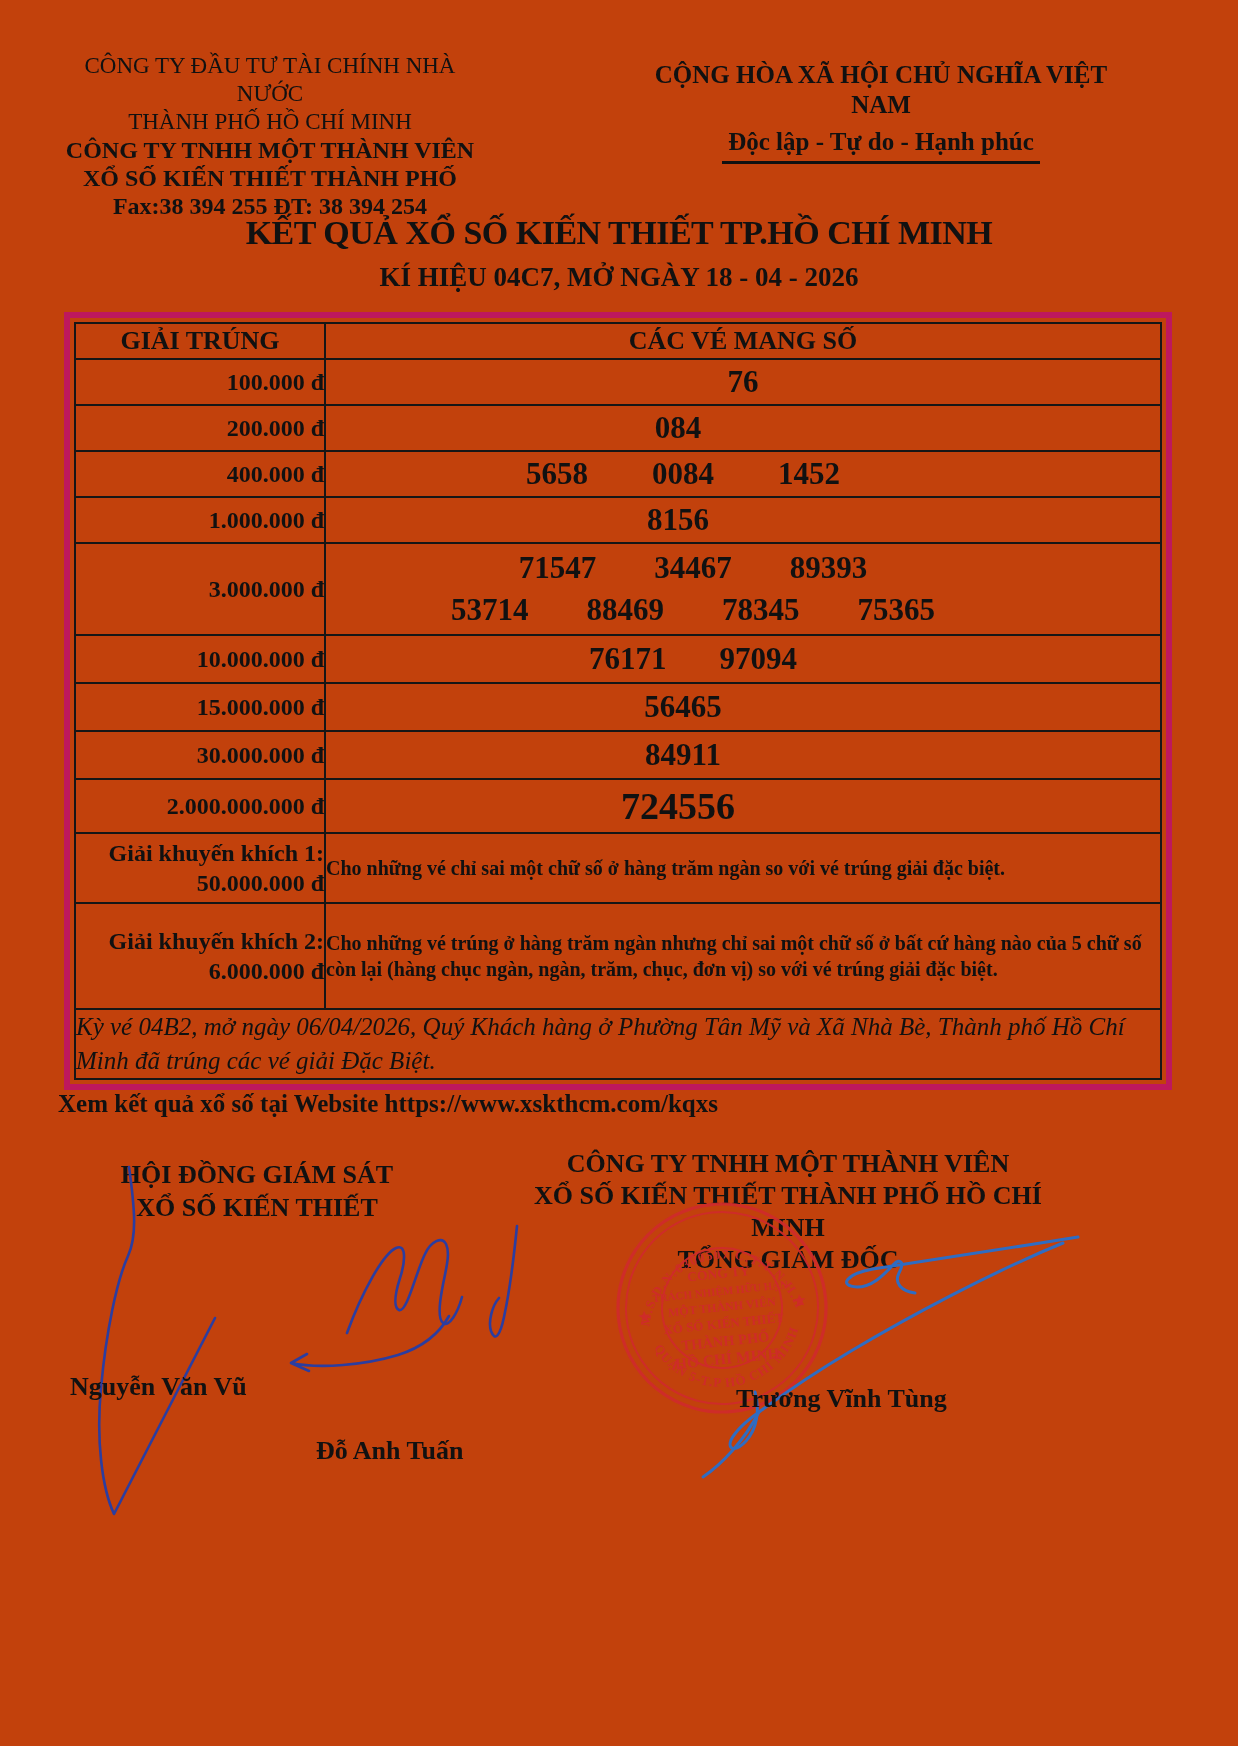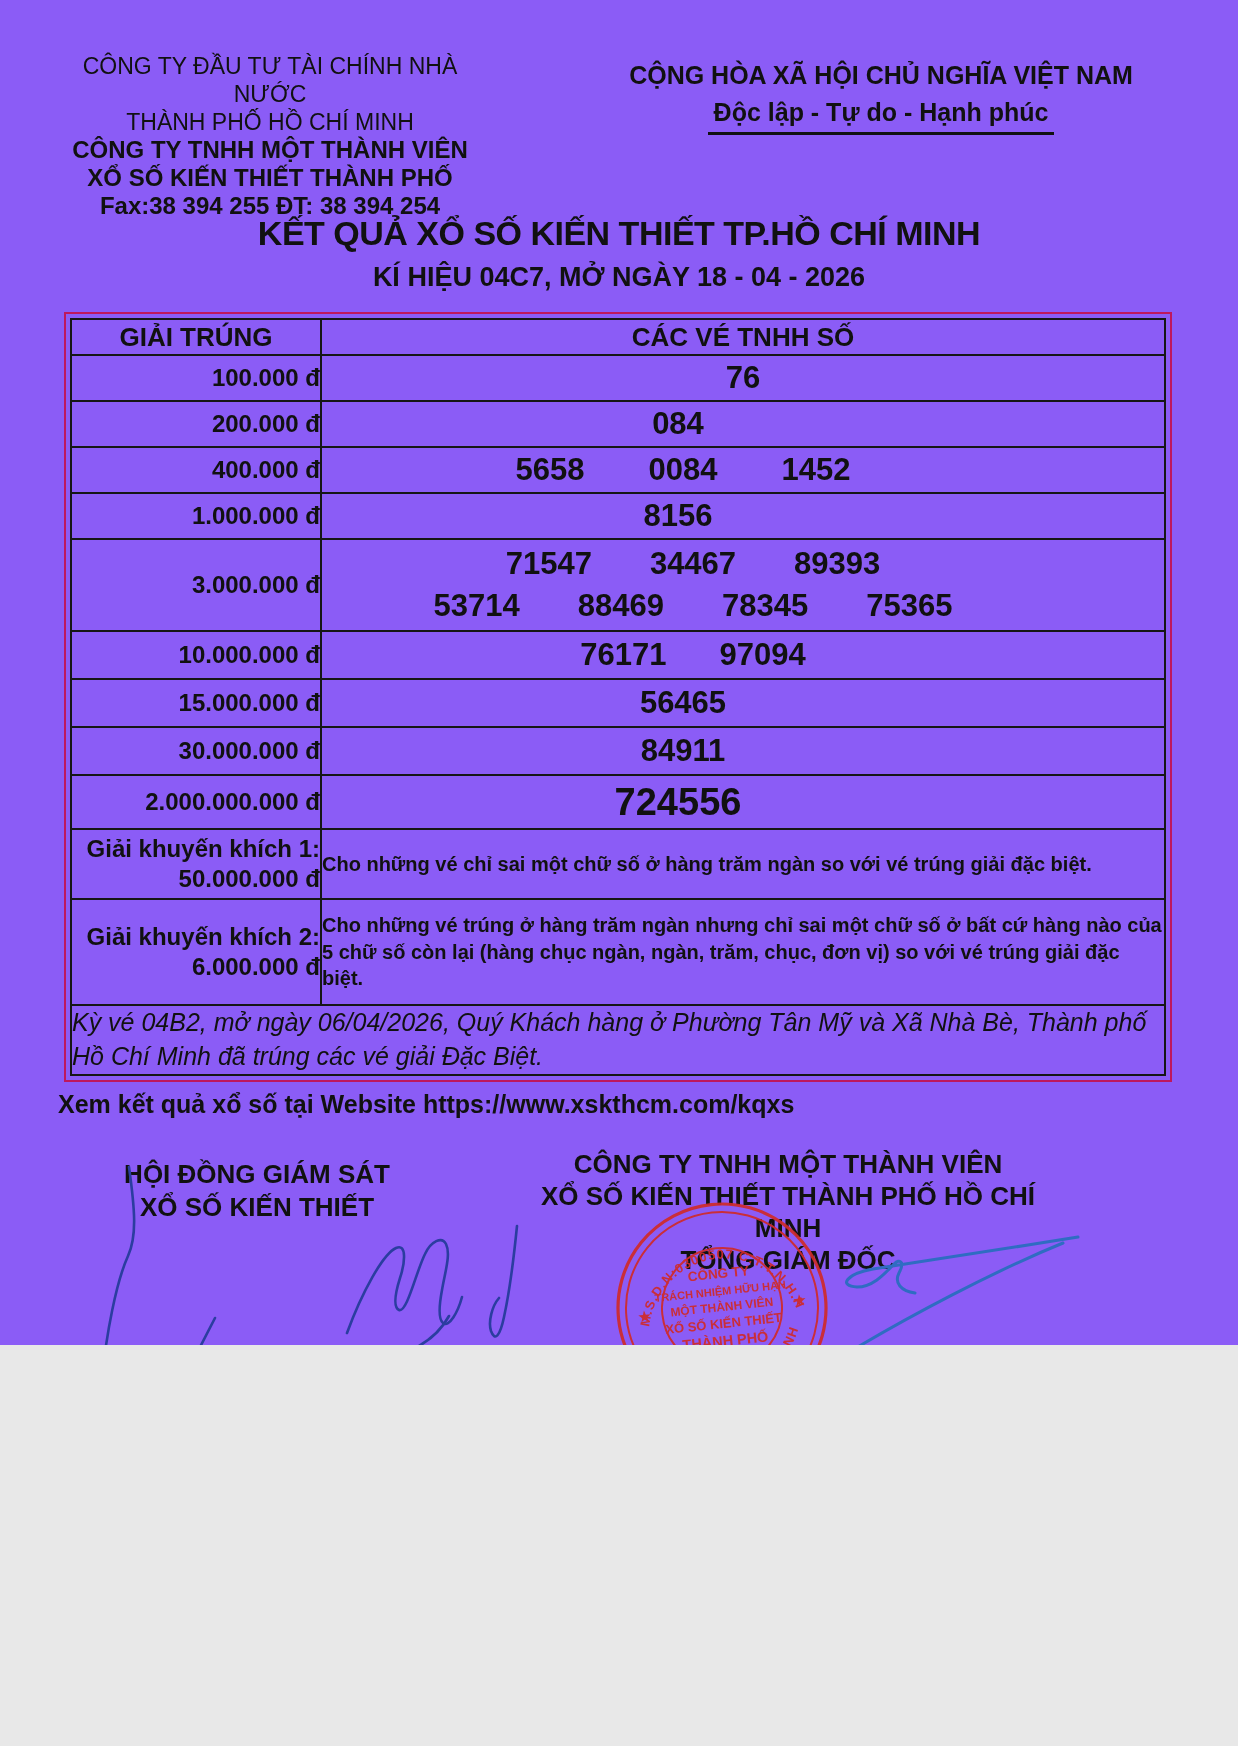--- a/index.html
+++ b/index.html
@@ -1,37 +1,37 @@
 <!DOCTYPE html>
 <html><head>
 <meta charset="utf-8">
 <style>
   html,body{margin:0;padding:0;background:#e8e8e8;}
   .page{
-    position:relative;width:1238px;height:1345px;margin:0 auto;
-    background:#8b5cf6;color:#111;
-    font-family:Liberation Sans, sans-serif;
+    position:relative;width:1238px;height:1746px;margin:0 auto;
+    background:#c2410c;color:#111;
+    font-family:Liberation Serif, serif;
     overflow:hidden;
   }
   .abs{position:absolute;}
   .ctr{text-align:center;}
 
   
   .hdr-left{left:52px;top:52px;width:436px;line-height:28px;font-size:23px;}
   .hdr-left .big{font-size:24px;font-weight:bold;}
   .hdr-right{left:626px;top:60px;width:510px;}
   .hdr-right .l1{font-size:25px;font-weight:bold;line-height:30px;}
   .hdr-right .l2{display:inline-block;font-size:25px;font-weight:bold;
      border-bottom:3px solid #111;padding:4px 6px 5px 6px;margin-top:4px;}
 
   .doc-title{left:0;top:214px;width:100%;font-size:34px;font-weight:bold;letter-spacing:-0.5px;}
   .doc-subtitle{left:0;top:262px;width:100%;font-size:27px;font-weight:bold;}
 
   
-  .tbl-wrap{left:64px;top:312px;width:1108px;border:2px solid #be185d;padding:4px;box-sizing:border-box;}
+  .tbl-wrap{left:64px;top:312px;width:1108px;border:6px solid #be185d;padding:4px;box-sizing:border-box;}
   table.results{border-collapse:collapse;width:100%;table-layout:fixed;}
   table.results td,table.results th{border:2px solid #161616;vertical-align:middle;padding:0;}
   col.c1{width:250px;}
   .th-cell{font-size:26px;font-weight:bold;}
   .prize{font-size:24px;font-weight:bold;text-align:right;padding-right:12px;line-height:1.25;}
   .nums{display:flex;justify-content:center;align-items:center;font-size:31px;font-weight:bold;}
   .nums.shift50{transform:translateX(-50px);}
   .nums.shift60{transform:translateX(-60px);}
   .nums.shift65{transform:translateX(-65px);}
   .g64{gap:64px;} .g58{gap:58px;} .g120{gap:53px;}
@@ -77,21 +77,21 @@
 
   <div class="abs tbl-wrap">
     <table class="results">
       <colgroup>
           <col class="c1">
           <col>
         </colgroup>
       <tbody>
           <tr class="h36">
         <td class="ctr th-cell">GIẢI TRÚNG</td>
-        <td class="ctr th-cell">CÁC VÉ TNHH SỐ</td>
+        <td class="ctr th-cell">CÁC VÉ MANG SỐ</td>
       </tr>
 
       <tr class="h46">
         <td class="prize">100.000 đ</td>
         <td>
           <div class="nums">
                 <span class="num">76</span>
               </div>
         </td>
       </tr>

